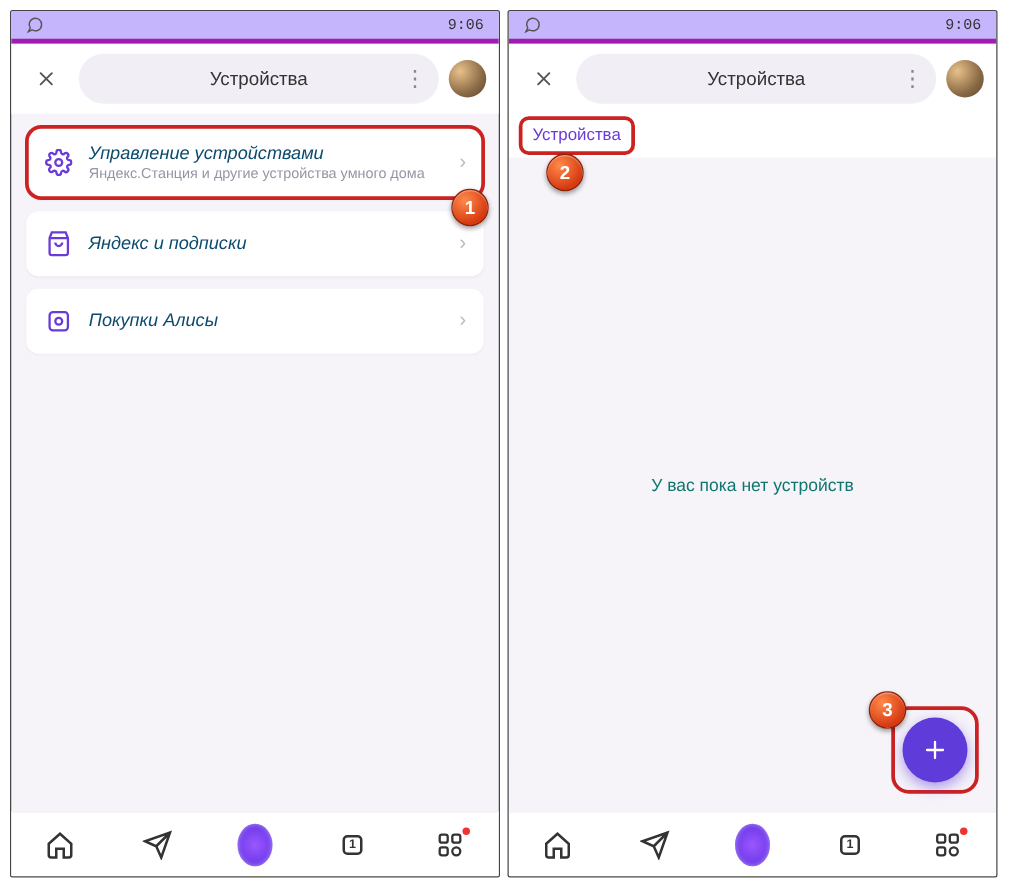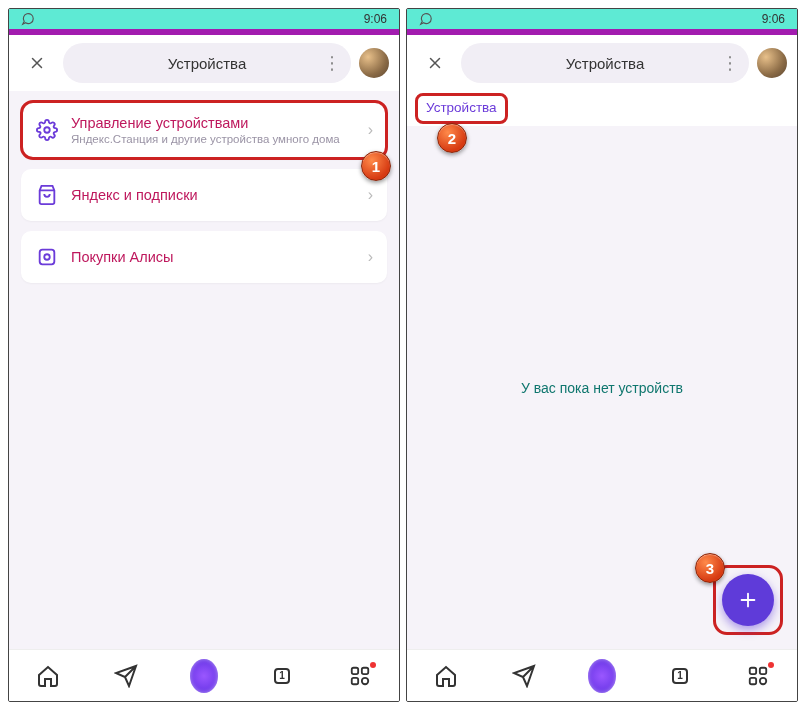--- a/index.html
+++ b/index.html
@@ -18,28 +18,29 @@
     border: 1px solid #444;
     border-radius: 2px;
     background: #f6f3f9;
     display: flex;
     flex-direction: column;
     position: relative;
     overflow: hidden;
   }
   .statusbar {
     height: 26px;
-    background: #5eead4;
+    background: #c4b5fd;
     display: flex;
     align-items: center;
     justify-content: space-between;
     padding: 0 12px;
     font-size: 12px;
     color: #333;
-    border-bottom: 6px solid #a21caf;
+    border-bottom: 4px solid #a21caf;
+    font-family: Liberation Mono, monospace;
   }
   .sb-left { display:flex; align-items:center; }
   .topbar {
     height: 56px;
     background: #fff;
     display: flex;
     align-items: center;
     padding: 8px 10px;
     gap: 8px;
   }
@@ -90,21 +91,21 @@
     box-shadow: 0 1px 2px rgba(0,0,0,0.04);
     position: relative;
   }
   .card .icon {
     width: 24px; height:24px;
     color: #6b3bd9;
     flex-shrink: 0;
     display:flex; align-items:center; justify-content:center;
   }
   .card .texts { flex:1; min-width:0; }
-  .card .title { font-size: 14.5px; color:#be185d; font-weight: 500; }
+  .card .title { font-size: 14.5px; color:#0c4a6e; font-weight: 500; font-style: italic; }
   .card .sub { font-size: 11.5px; color:#9a93a5; margin-top:2px; white-space:nowrap; overflow:hidden; text-overflow:ellipsis; }
   .chev { color:#bbb; font-size:16px; }
   .hl-red { outline: 3px solid #c22; outline-offset: -2px; border-radius: 12px; }
   .badge {
     position: absolute;
     width: 30px; height:30px;
     border-radius: 50%;
     background: radial-gradient(circle at 35% 30%, #ff8a4a, #d63a12 70%);
     color:#fff;
     font-weight:700;

